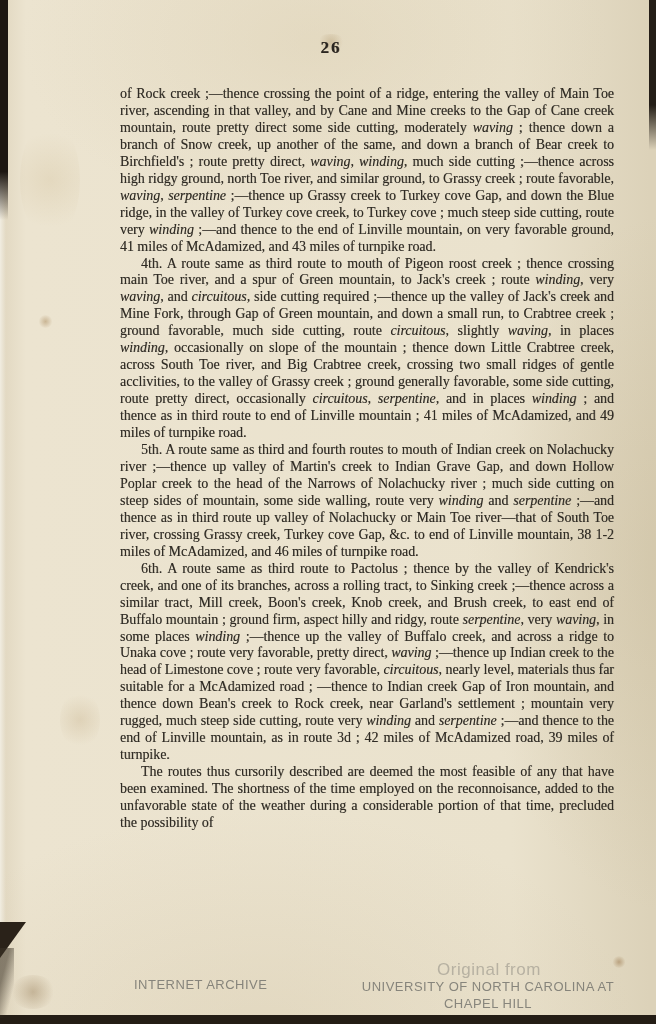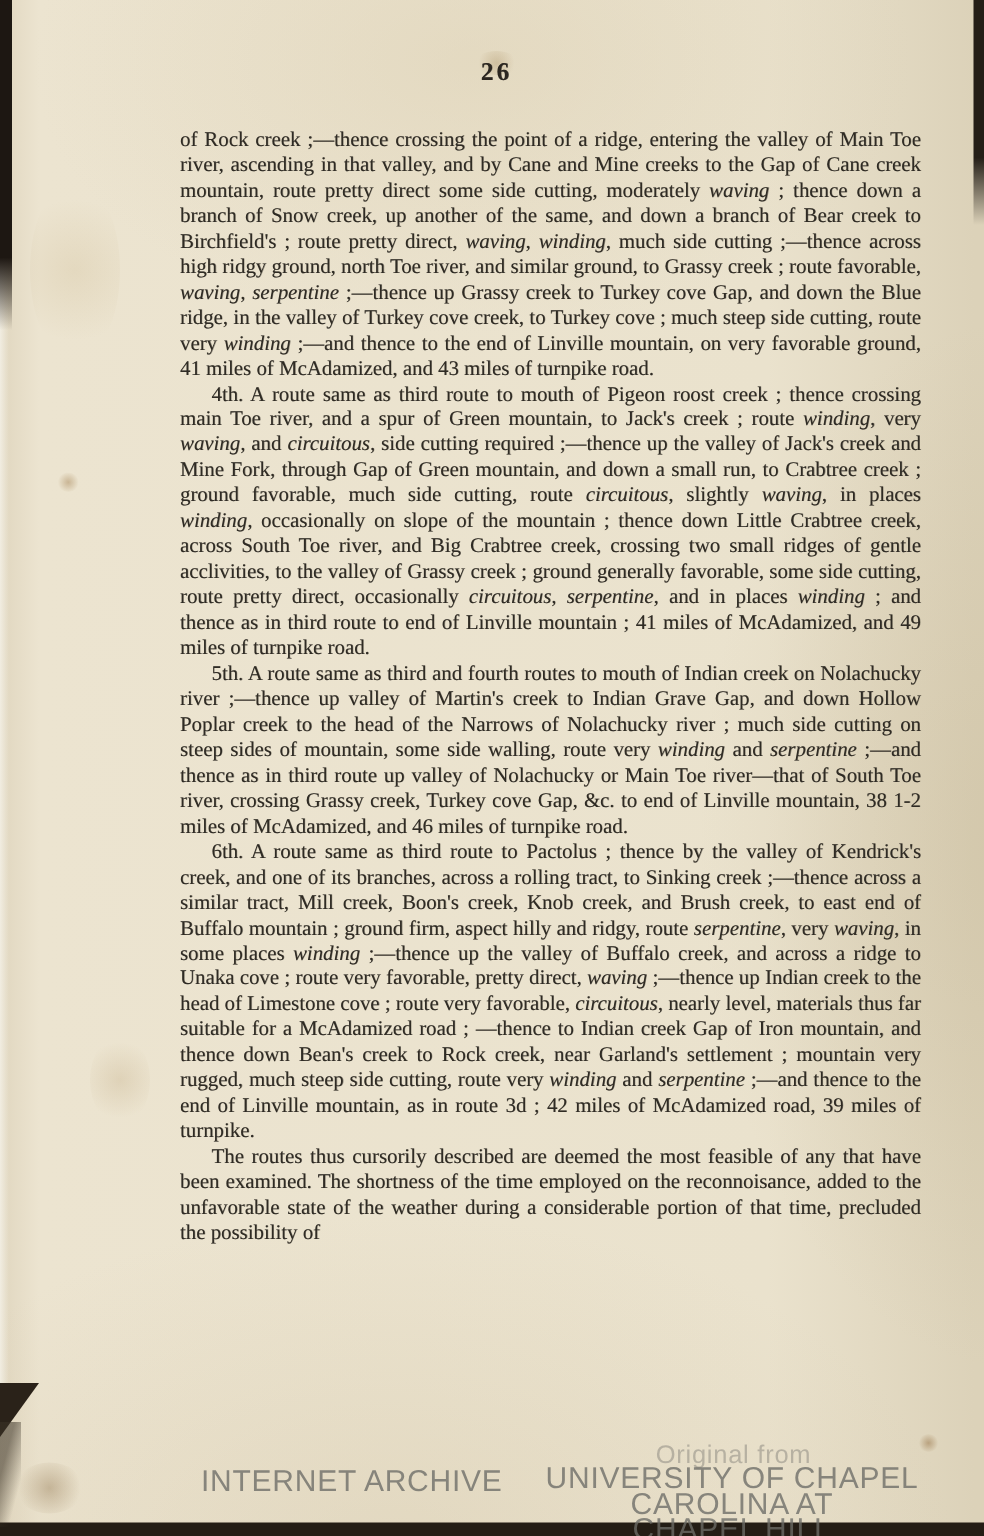--- a/index.html
+++ b/index.html
@@ -71,21 +71,21 @@
     margin-left:36px;
   }
   .text-col p{margin:0;padding:0;}
   .text-col p.ind{text-indent:21px;}
   .text-col i{font-style:italic;}
   
   .wm{
     position:absolute;
     font-family:"Liberation Sans", sans-serif;
     color:rgba(108,107,102,0.78);
-    font-size:20px;letter-spacing:0.5px;
+    font-size:13px;letter-spacing:0.5px;
   }
   .wm-left{left:134px;top:977px;}
   .wm-orig{left:404px;top:960px;font-size:17px;color:rgba(125,122,115,0.45);
     width:170px;text-align:center;}
   .wm-right{left:344px;top:978px;width:288px;text-align:center;line-height:17px;}
 </style>
 </head>
 <body>
 
 <div class="paper">
@@ -109,16 +109,16 @@
   <div class="edge-light"></div>
   <div class="edge edge-left"></div>
   <div class="edge edge-right"></div>
   <div class="edge edge-bottom"></div>
   <div class="corner-bl"></div>
   <div class="corner-bl2"></div>
 
   <div class="wm wm-orig">Original from</div>
   <div class="wm wm-left">INTERNET ARCHIVE</div>
   <div class="wm wm-right">
-    <div>UNIVERSITY OF CHAPEL CAROLINA AT</div>
+    <div>UNIVERSITY OF NORTH CAROLINA AT</div>
     <div>CHAPEL HILL</div>
   </div>
 </div>
 
 </body></html>

